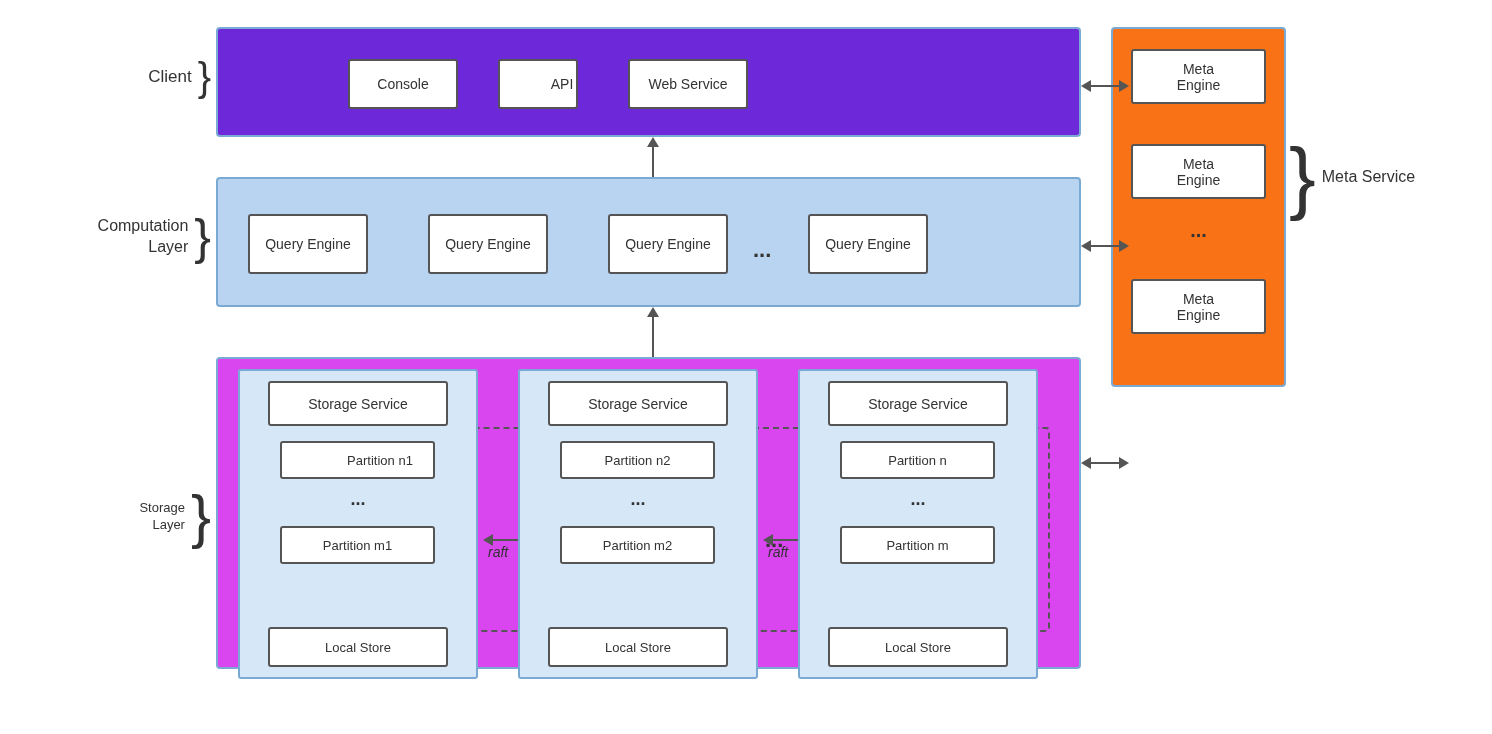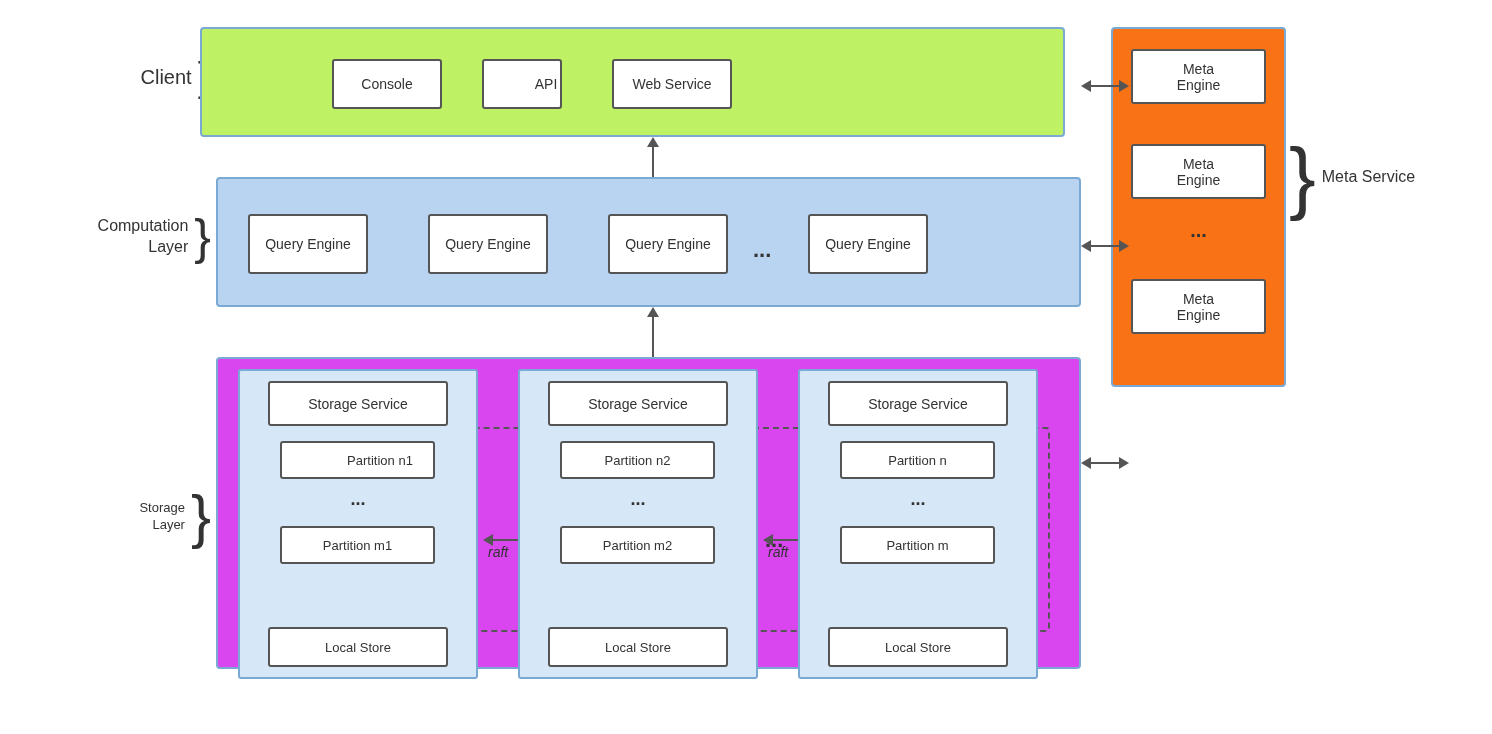--- a/index.html
+++ b/index.html
@@ -38,23 +38,23 @@
     .label-brace-row {
       display: flex;
       align-items: center;
     }
     
     .layer-box {
       position: absolute;
       border-radius: 4px;
     }
     .client-layer {
-      background: #bef264;
+      background: #6d28d9;
       border: 2px solid #7aaad4;
-      left: 129px;
+      left: 145px;
       top: 10px;
       width: 865px;
       height: 110px;
     }
     .computation-layer {
       background: #b8d4f0;
       border: 2px solid #7aaad4;
       left: 145px;
       top: 160px;
       width: 865px;
@@ -219,21 +219,21 @@
       font-weight: bold;
       color: #333;
     }
   </style>
 </head>
 <body>
 
 <div class="diagram-container">
 
   <div class="layer-label" style="top: 40px; left: 0px; width: 140px; flex-direction: row; align-items: center; justify-content: flex-end;">
-    <span style="font-size:20px; font-weight:500; color:#333;">Client</span>
+    <span style="font-size:17px; font-weight:500; color:#333;">Client</span>
     <span class="brace" style="margin-left:6px;">}</span>
   </div>
 
   <div class="layer-label" style="top: 195px; left: 0; width: 140px; flex-direction: column; align-items: flex-end;">
     <div class="label-brace-row">
       <div style="text-align:right; font-size:16px; font-weight:500; color:#333; line-height:1.3;">
         <div>Computation</div>
         <div>Layer</div>
       </div>
       <span class="brace" style="margin-left:6px; font-size:50px;">}</span>

